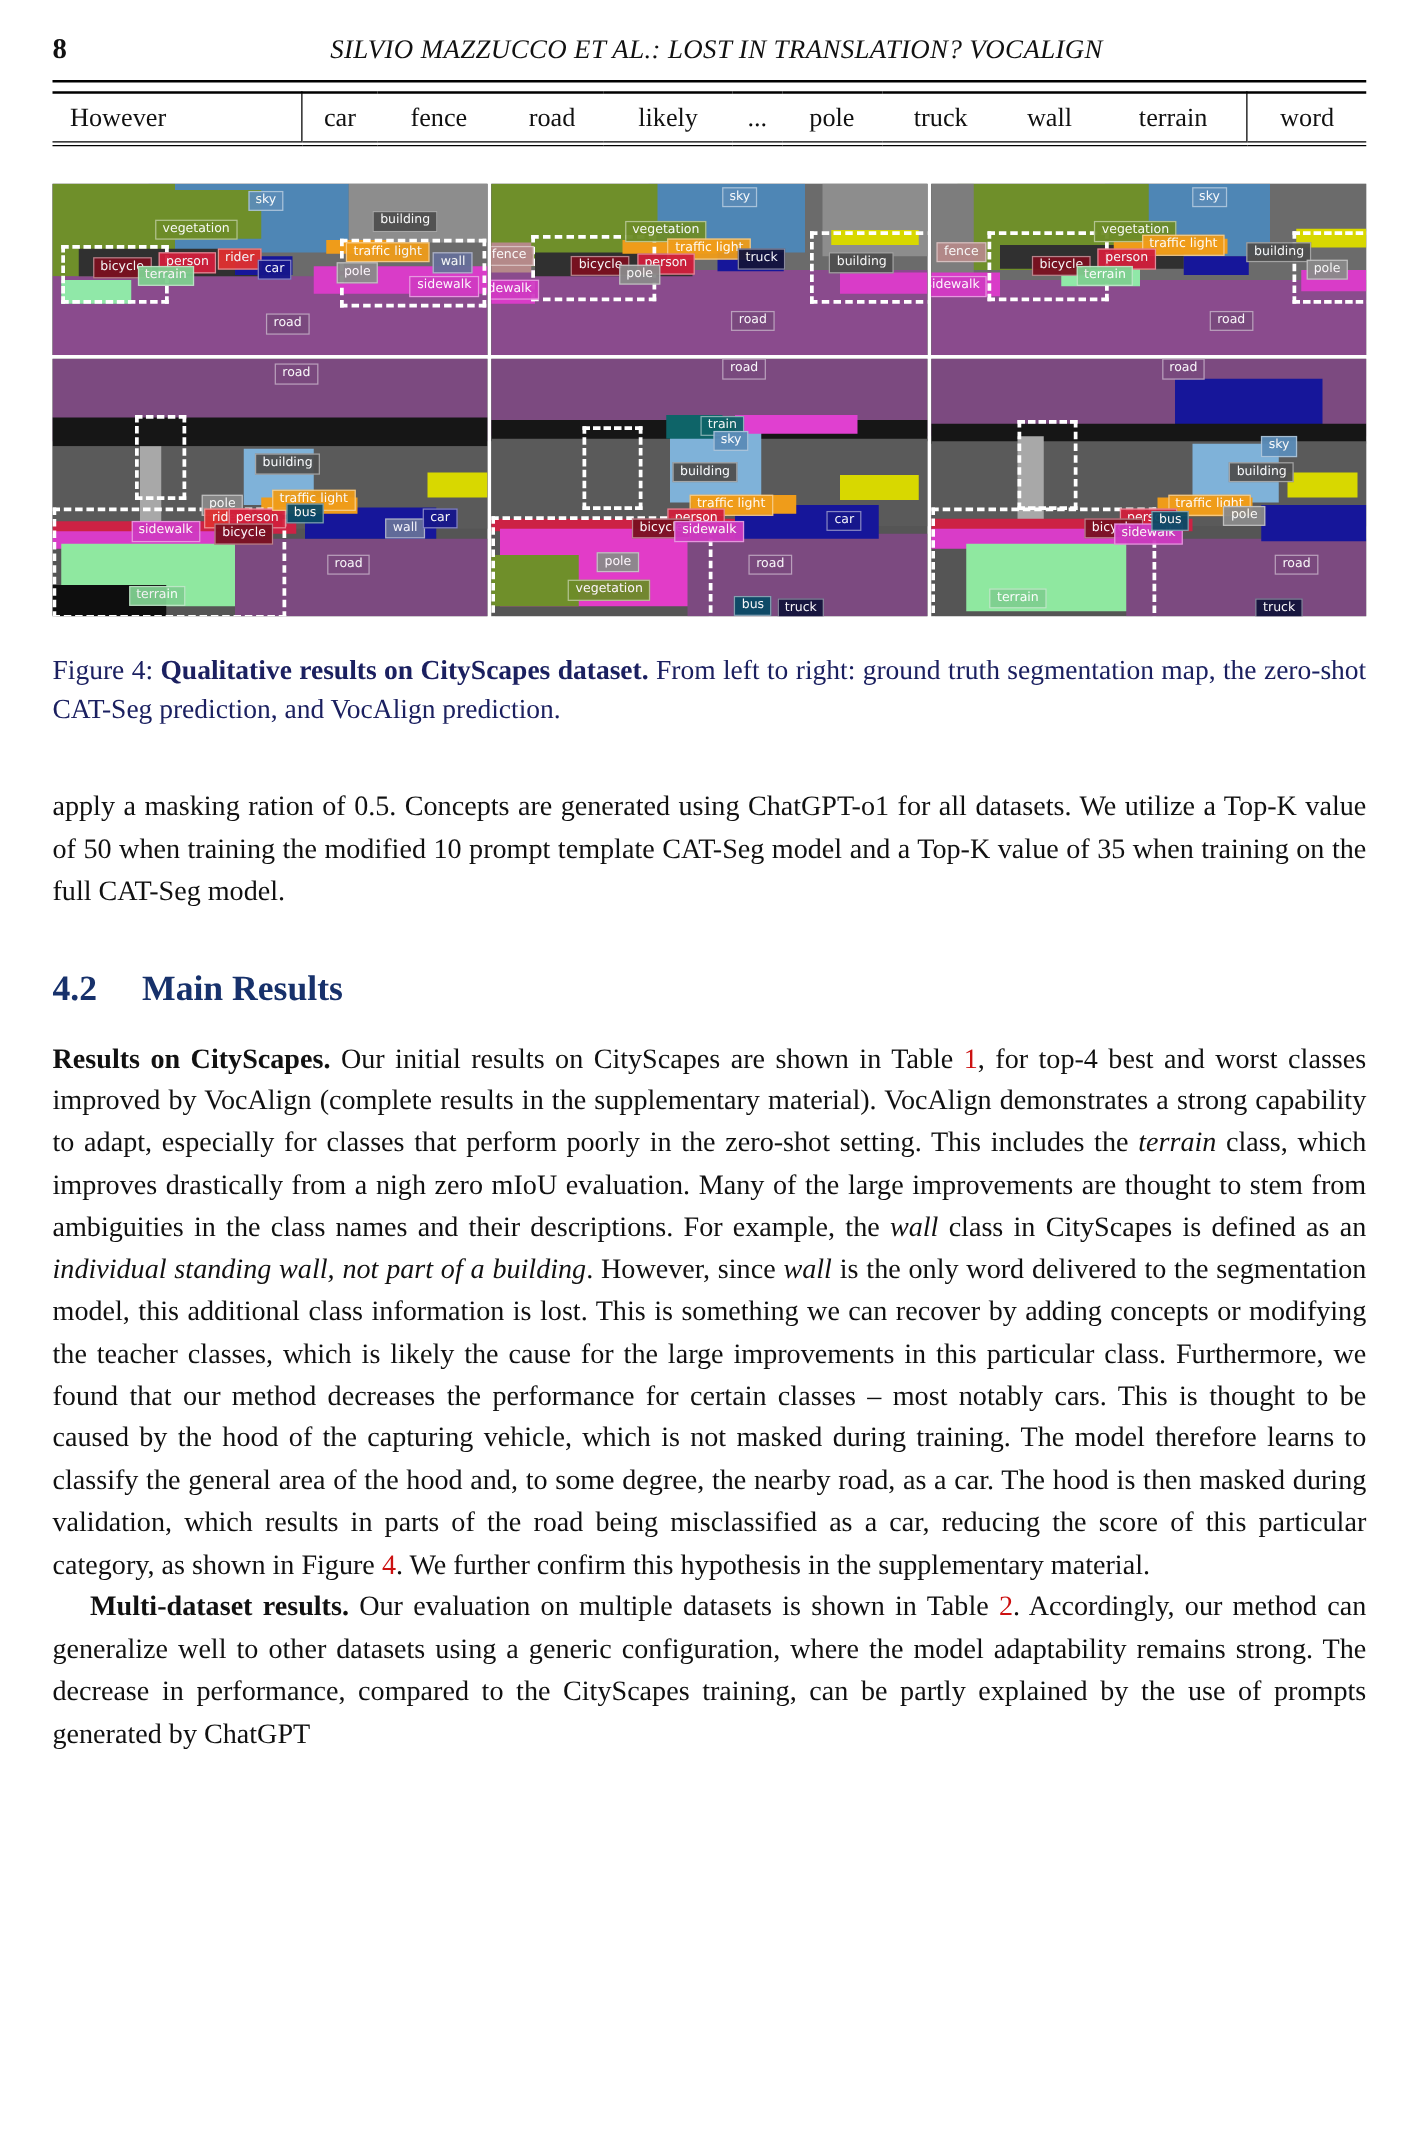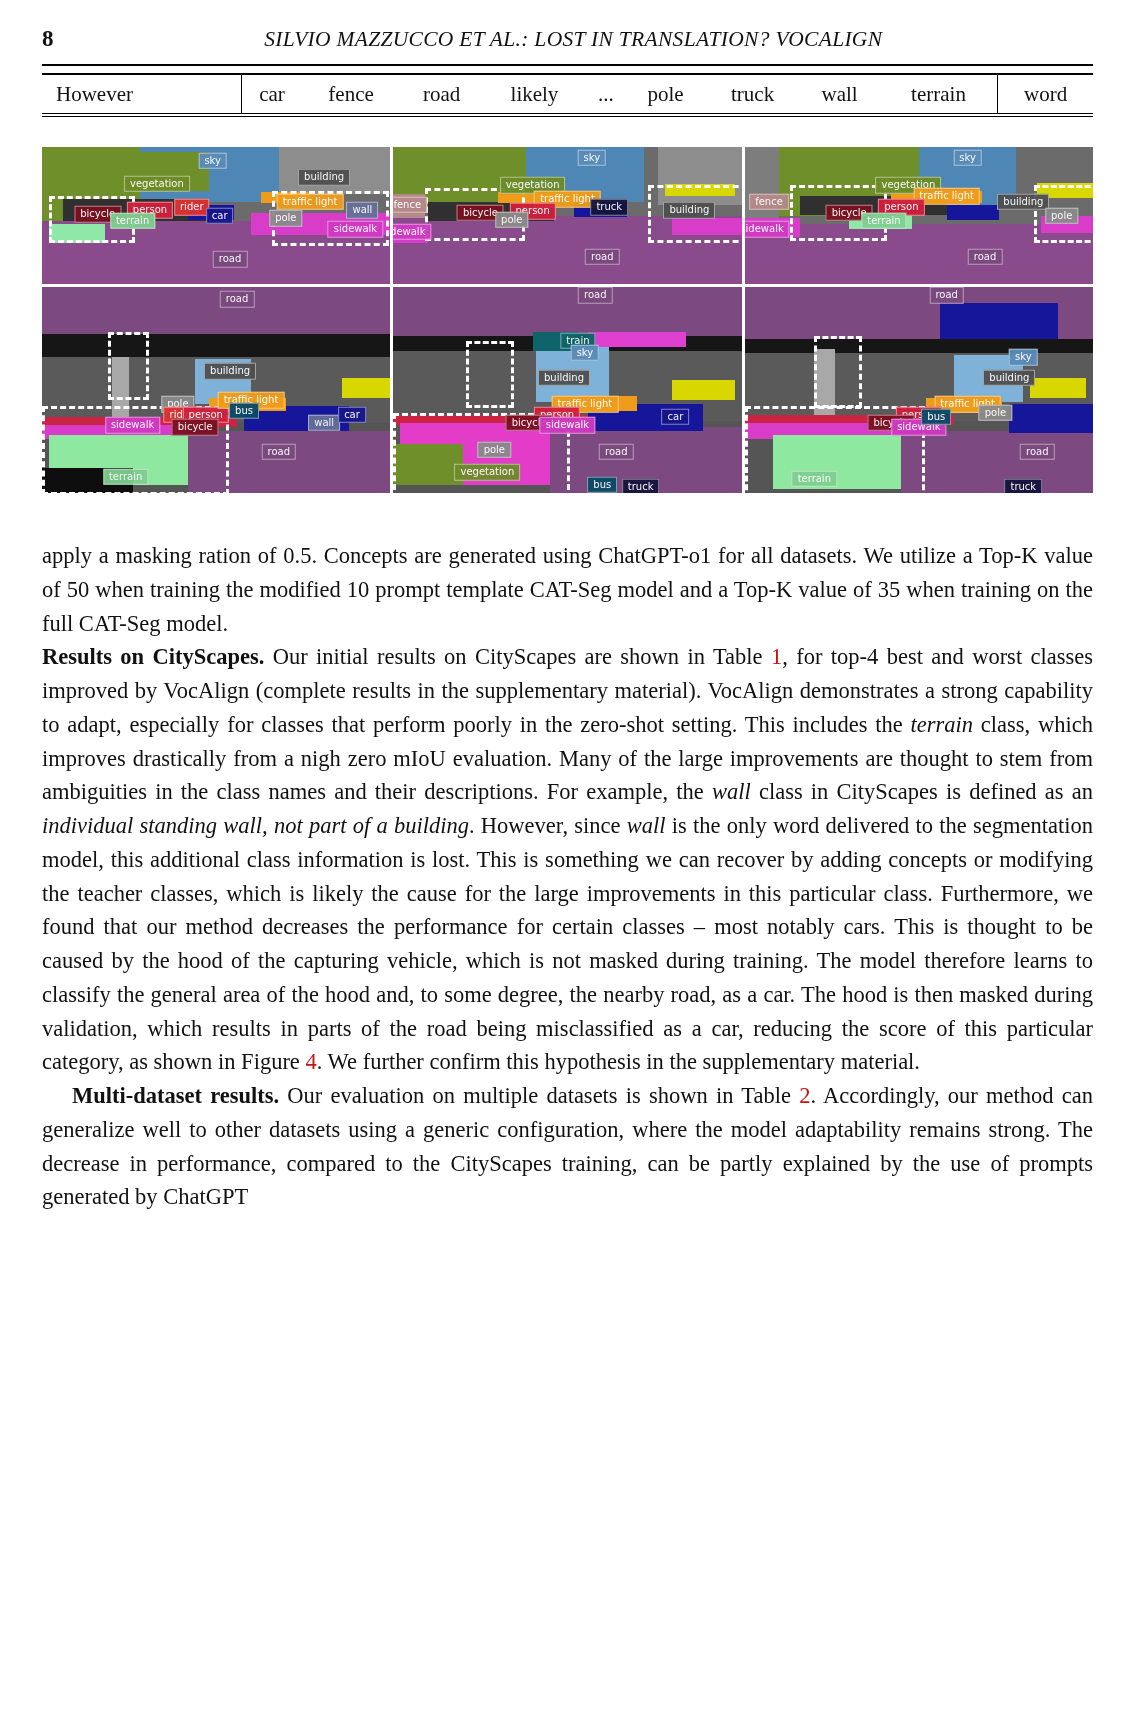--- a/index.html
+++ b/index.html
@@ -260,21 +260,25 @@
             <span class="chip" style="left: 42%; top: 66%; background: rgb(122, 16, 32);">bicycle</span>
             <span class="chip" style="left: 50%; top: 68%; background: rgb(208, 58, 194);">sidewalk</span>
             <span class="chip" style="left: 20%; top: 93%; background: rgb(127, 207, 144);">terrain</span>
             <span class="chip" style="left: 84%; top: 80%; background: rgb(122, 73, 126);">road</span>
             <span class="chip" style="left: 80%; top: 97%; background: rgb(20, 20, 60);">truck</span>
             <span class="chip" style="left: 55%; top: 63%; background: rgb(10, 74, 102);">bus</span>
           </div>
         </div>
     </figure>
 
+    <p class="caption figcap"><span>Figure 4:  </span><span class="seg-b">Qualitative results on CityScapes dataset.</span><span>  From left to right:  ground truth segmentation map, the zero-shot CAT-Seg prediction, and VocAlign prediction.</span></p>
 
     <p class="bodytext p-setup"><span>apply a masking ration of 0.5. Concepts are generated using ChatGPT-o1 for all datasets. We utilize a Top-K value of 50 when training the modified 10 prompt template CAT-Seg model and a Top-K value of 35 when training on the full CAT-Seg model.</span></p>
 
+    <h2>
+      <span>4.2</span><span class="htab">Main Results</span>
+    </h2>
 
     <p class="bodytext"><span class="seg-b">Results on CityScapes.</span><span>  Our initial results on CityScapes are shown in Table </span><span class="seg-link">1</span><span>, for top-4 best and worst classes improved by VocAlign (complete results in the supplementary material). VocAlign demonstrates a strong capability to adapt, especially for classes that perform poorly in the zero-shot setting. This includes the </span><span class="seg-i">terrain</span><span> class, which improves drastically from a nigh zero mIoU evaluation. Many of the large improvements are thought to stem from ambiguities in the class names and their descriptions. For example, the </span><span class="seg-i">wall</span><span> class in CityScapes is defined as an </span><span class="seg-i">individual standing wall, not part of a building</span><span>. However, since </span><span class="seg-i">wall</span><span> is the only word delivered to the segmentation model, this additional class information is lost. This is something we can recover by adding concepts or modifying the teacher classes, which is likely the cause for the large improvements in this particular class. Furthermore, we found that our method decreases the performance for certain classes – most notably cars. This is thought to be caused by the hood of the capturing vehicle, which is not masked during training. The model therefore learns to classify the general area of the hood and, to some degree, the nearby road, as a car. The hood is then masked during validation, which results in parts of the road being misclassified as a car, reducing the score of this particular category, as shown in Figure </span><span class="seg-link">4</span><span>. We further confirm this hypothesis in the supplementary material.</span></p>
     <p class="bodytext indent"><span class="seg-b">Multi-dataset results.</span><span>  Our evaluation on multiple datasets is shown in Table </span><span class="seg-link">2</span><span>.  Accordingly, our method can generalize well to other datasets using a generic configuration, where the model adaptability remains strong. The decrease in performance, compared to the CityScapes training, can be partly explained by the use of prompts generated by ChatGPT</span></p>
 
   </div>
 </div>
 
 </body></html>

